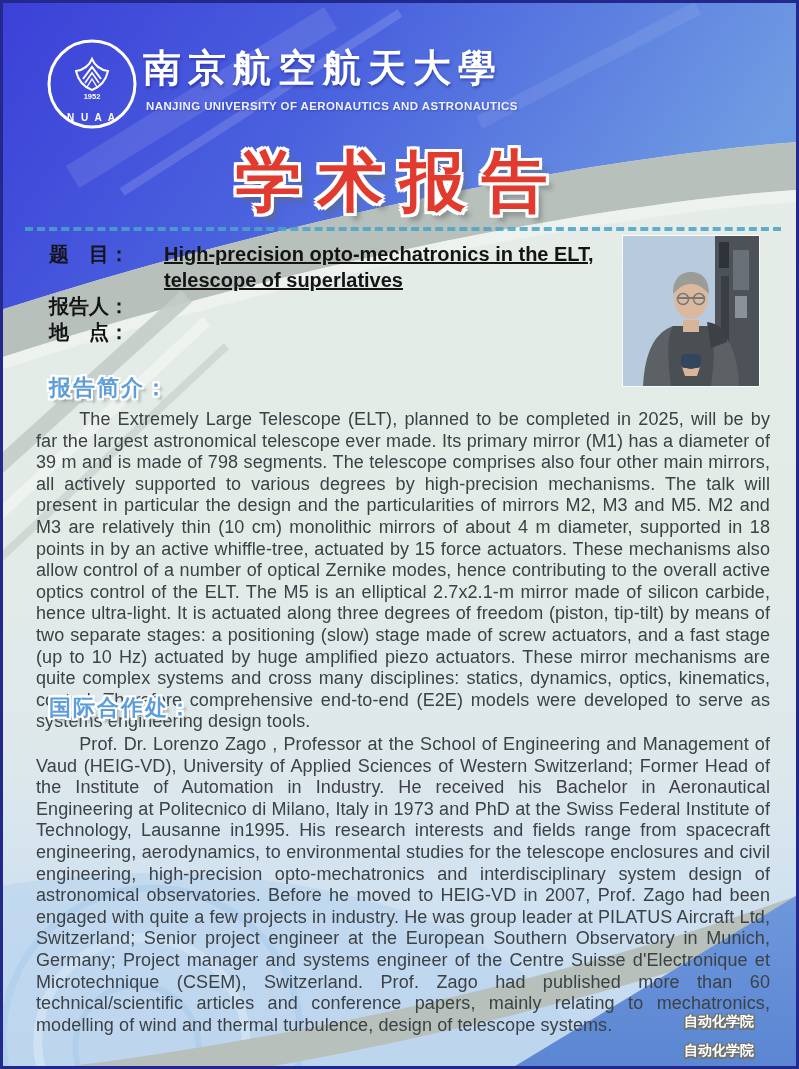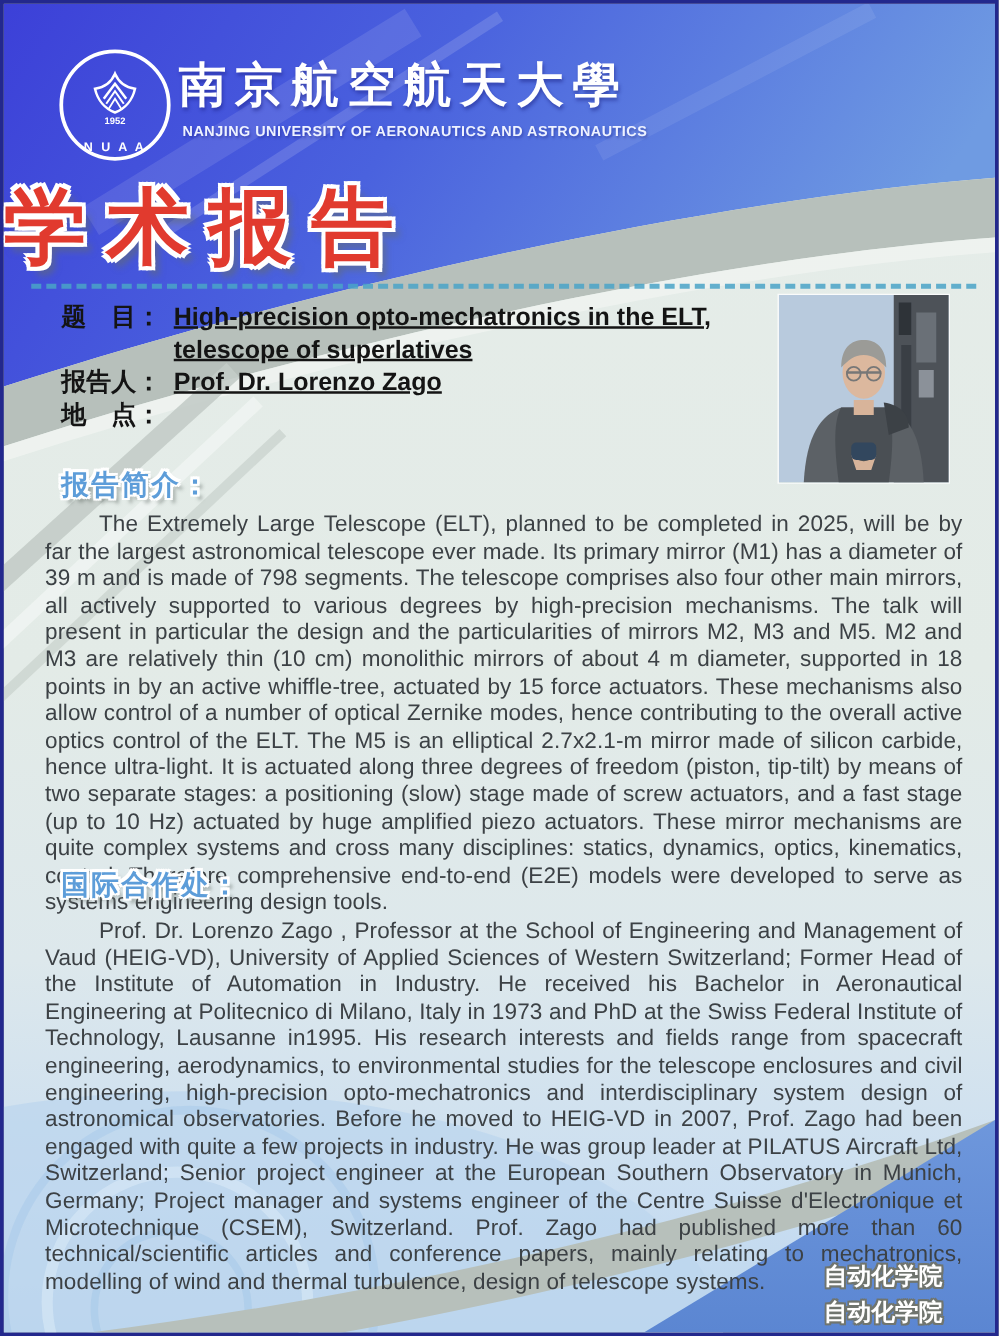--- a/index.html
+++ b/index.html
@@ -13,52 +13,52 @@
 
   
   .logo{left:42px;top:34px;width:94px;height:94px;}
   .uni-cn{left:140px;top:40px;font-family:"DejaVu Serif","Liberation Serif",serif;
     font-size:38px;font-weight:bold;color:#ffffff;letter-spacing:7px;white-space:nowrap;
     text-shadow:1px 2px 3px rgba(20,25,120,.45);}
   .uni-en{left:143px;top:97px;font-size:11.5px;font-weight:bold;color:#eef2ff;
     letter-spacing:.4px;white-space:nowrap;text-shadow:1px 1px 2px rgba(20,25,120,.4);}
 
   
-  .main-title{left:0;top:134px;width:100%;font-size:66px;font-weight:800;
+  .main-title{left:0;top:134px;width:100%;text-align:center;font-size:66px;font-weight:800;
     color:#e13a2e;letter-spacing:16px;
     text-shadow:
       -3px -3px 0 #fff,3px -3px 0 #fff,-3px 3px 0 #fff,3px 3px 0 #fff,
       0 -3px 0 #fff,0 3px 0 #fff,-3px 0 0 #fff,3px 0 0 #fff,
       6px 7px 5px rgba(100,110,105,.55);}
   .dash-line{left:22px;top:224px;width:756px;height:0;border-top:4px dashed #4aa4c8;opacity:.85;}
 
   
   .info{left:46px;top:238px;width:565px;font-size:20px;line-height:26px;font-weight:bold;color:#141414;}
-  .info-row{display:flex;}
+  .info-row{display:flex;gap:25px;}
   .info-label{white-space:pre;min-width:90px;}
   .info-value{white-space:pre-line;text-decoration:underline;}
 
   
   .photo{left:620px;top:233px;width:136px;height:150px;box-shadow:0 0 0 1px rgba(255,255,255,.8);}
 
   
   .sec-head{font-size:22px;font-weight:bold;color:#5d9dd9;letter-spacing:2px;
     text-shadow:
       -2px -2px 0 #fff,2px -2px 0 #fff,-2px 2px 0 #fff,2px 2px 0 #fff,
       0 -2px 0 #fff,0 2px 0 #fff,-2px 0 0 #fff,2px 0 0 #fff,
       4px 4px 3px rgba(110,120,115,.6);}
   .sec1-head{left:46px;top:370px;}
   .sec2-head{left:46px;top:690px;}
   .body-text{left:33px;width:734px;font-size:18px;line-height:21.6px;color:#3c4145;
     text-align:justify;text-indent:2.4em;letter-spacing:.1px;}
   .sec1-body{top:406px;}
   .sec2-body{top:731px;}
 
   
-  .footer{right:42px;top:1004px;text-align:right;font-size:19px;line-height:29px;font-weight:bold;color:#ffffff;
+  .footer{right:42px;top:1004px;text-align:right;font-size:14px;line-height:29px;font-weight:bold;color:#ffffff;
     text-shadow:-1.5px -1.5px 0 #70756f,1.5px -1.5px 0 #70756f,-1.5px 1.5px 0 #70756f,1.5px 1.5px 0 #70756f,
       0 1.5px 0 #70756f,0 -1.5px 0 #70756f,1.5px 0 0 #70756f,-1.5px 0 0 #70756f;}
 </style>
 </head>
 <body>
 
 <div class="poster">
 
   <svg class="bg-svg" viewBox="0 0 799 1069" preserveAspectRatio="none" aria-hidden="true">
     <defs>
@@ -113,21 +113,20 @@
   <div class="layer dash-line"></div>
 
   <div class="layer info">
     <div class="info-row">
       <span class="info-label">题　目：</span>
       <span class="info-value">High-precision opto-mechatronics in the ELT,
 telescope of superlatives</span>
     </div>
     <div class="info-row">
       <span class="info-label">报告人：</span>
-      <span class="info-value">Prof. Dr. Lorenzo Zago</span>
     </div>
     <div class="info-row">
       <span class="info-label">地　点：</span>
     </div>
   </div>
 
   <svg class="layer photo" viewBox="0 0 136 150">
     <rect x="0" y="0" width="136" height="150" fill="#b8cadd"></rect>
     <rect x="92" y="0" width="44" height="150" fill="#4d5258"></rect>
     <rect x="96" y="6" width="10" height="26" fill="#2e3338"></rect>

